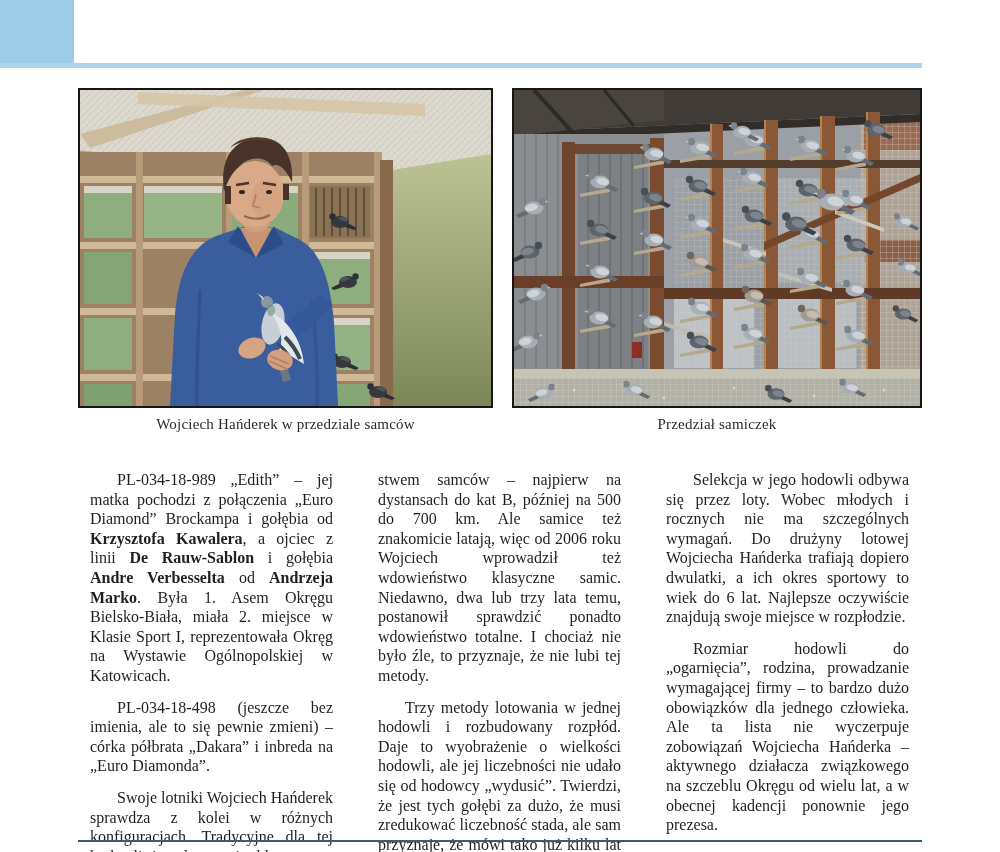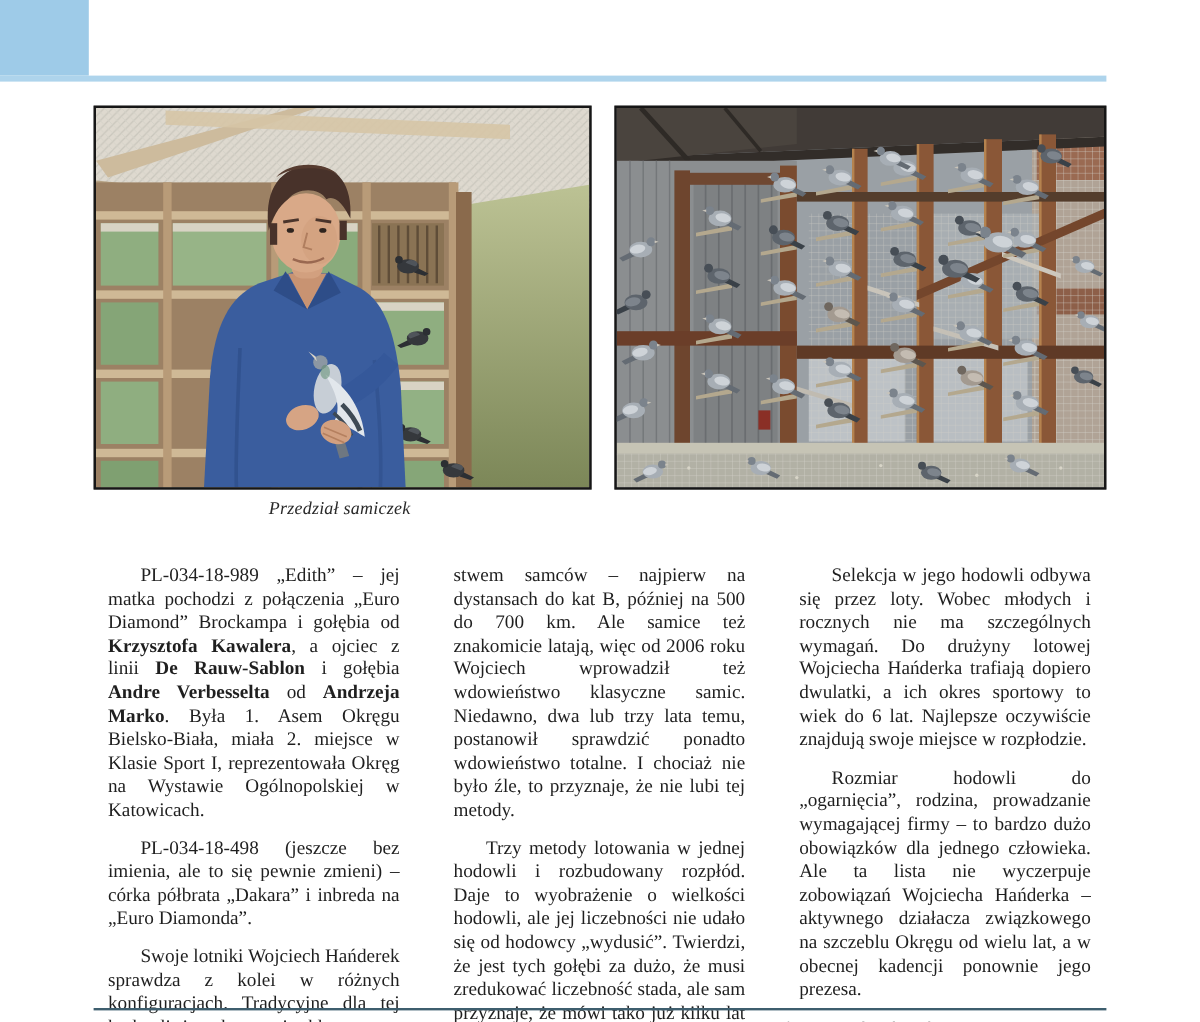--- a/index.html
+++ b/index.html
@@ -10,21 +10,21 @@
     color:#1f1f1f;
   }
   .corner-block{position:absolute;left:0;top:0;width:74px;height:63px;}
   .top-rule{position:absolute;left:0;top:63px;width:922px;height:5px;}
   .photo-row{position:absolute;left:78px;top:88px;width:844px;display:flex;justify-content:space-between;}
   .photo-frame{border:2px solid #161616;background:#888;line-height:0;}
   .photo-frame svg{display:block;}
   .caption-row{position:absolute;left:78px;top:416px;width:844px;display:flex;justify-content:space-between;}
   .caption{font-size:15px;color:#2a2a2a;text-align:center;letter-spacing:.2px;}
   .caption.left{width:415px;}
-  .caption.right{width:410px;font-style:italic;}
+  .caption.right{width:410px;}
   .article{position:absolute;left:78px;top:458px;width:844px;display:flex;gap:21px;}
   .col{width:267px;}
   .para{margin:12px;font-size:16px;line-height:19.6px;text-align:justify;}
   .para.indent{text-indent:27px;}
   .bold{font-weight:bold;}
   .credit{font-size:11px;line-height:19.6px;text-align:left;}
   .bottom-rule{position:absolute;left:78px;top:840px;width:844px;height:2px;}
 </style>
 </head>
 <body>
@@ -314,20 +314,21 @@
       <use href="#Rpd" transform="translate(389,224) scale(0.85)"></use>
       <use href="#Rp" transform="translate(120,300) scale(0.9)"></use>
       <use href="#Rpd" transform="translate(262,304) scale(0.9)"></use>
       <use href="#Rp" transform="translate(336,298) scale(0.9)"></use>
       <use href="#Rp" transform="translate(30,303) scale(-0.9,0.9)"></use>
     </svg>
   </div>
 </div>
 
 <div class="caption-row">
+  <div class="caption left">Wojciech Hańderek w przedziale samców</div>
   <div class="caption right">Przedział samiczek</div>
 </div>
 
 <div class="article">
   <div class="col">
       <p class="para indent"><span>PL-034-18-989 „Edith” – jej matka pochodzi z połączenia „Euro Diamond” Brockampa i gołębia od </span><span class="bold">Krzysztofa Kawalera</span><span>, a ojciec z linii </span><span class="bold">De Rauw-Sablon</span><span> i gołębia </span><span class="bold">Andre Verbesselta</span><span> od </span><span class="bold">Andrzeja Marko</span><span>. Była 1. Asem Okręgu Bielsko-Biała, miała 2. miejsce w Klasie Sport I, reprezentowała Okręg na Wystawie Ogólnopolskiej w Katowicach.</span></p>
       <p class="para indent"><span>PL-034-18-498 (jeszcze bez imienia, ale to się pewnie zmieni) – córka półbrata „Dakara” i inbreda na „Euro Diamonda”.</span></p>
       <p class="para indent"><span>Swoje lotniki Wojciech Hańderek sprawdza z kolei w różnych konfiguracjach. Tradycyjne dla tej hodowli jest lotowanie klasycznym wdowień-</span></p>
     </div>
   <div class="col">

